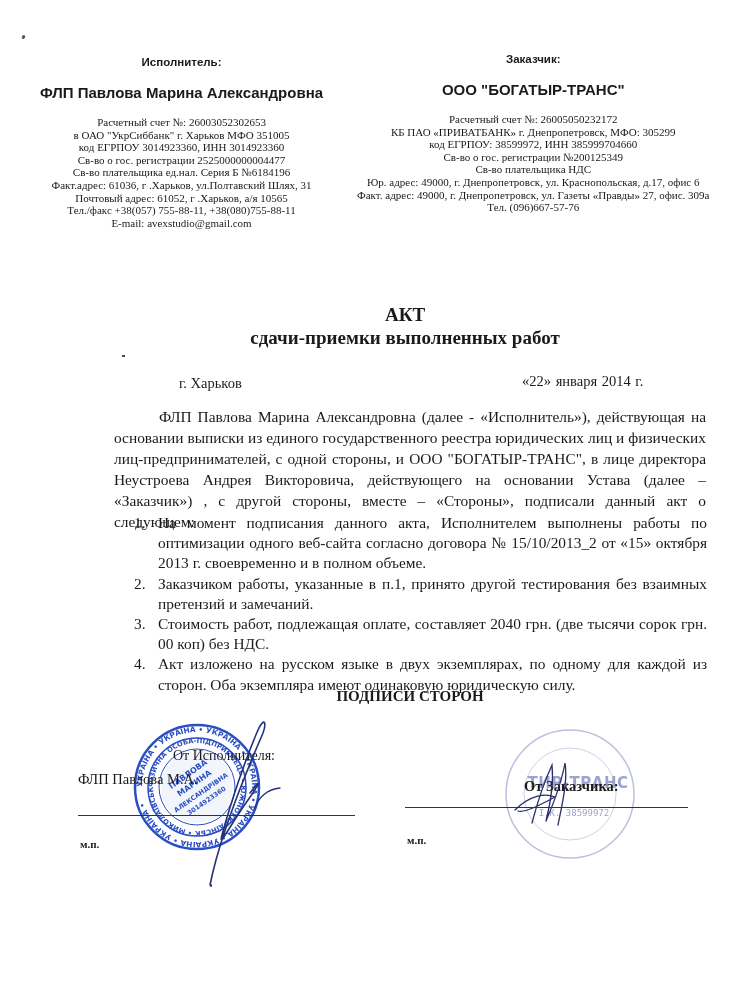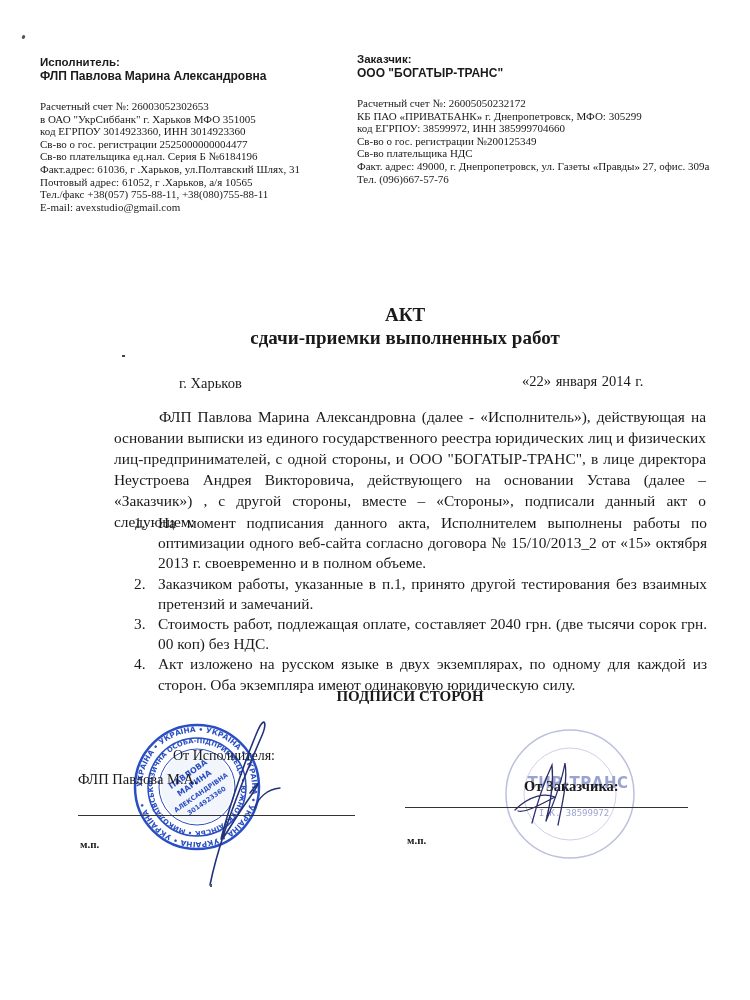--- a/index.html
+++ b/index.html
@@ -1,23 +1,23 @@
 <!DOCTYPE html>
 <html><head>
 <meta charset="utf-8">
 <style>
   html, body { margin: 0; padding: 0; }
   body {
     width: 750px; height: 1000px; background: #ffffff; position: relative; overflow: hidden;
     font-family: "Liberation Serif", "DejaVu Serif", serif; color: #1a1a1a;
   }
   .abs { position: absolute; }
-  .party { font-size: 11px; line-height: 12.6px; }
+  .party { font-size: 11px; line-height: 12.6px; text-align: center; }
   .party .role { font-family: "Liberation Sans", sans-serif; font-weight: bold; font-size: 11.5px; line-height: 14px; }
-  .party .name { font-family: "Liberation Sans", sans-serif; font-weight: bold; font-size: 12px; line-height: 15px; margin-bottom: 16px; }
+  .party .name { font-family: "Liberation Sans", sans-serif; font-weight: bold; font-size: 15px; line-height: 15px; margin-bottom: 16px; margin-top: 16px; }
   .party .line { white-space: nowrap; }
   .title { left: 0; width: 750px; text-align: center; font-weight: bold; }
   .t1 { top: 304px; font-size: 19px; left: 30px; }
   .t2 { top: 327px; font-size: 19px; left: 30px; }
   .city { top: 375px; left: 179px; font-size: 14.5px; }
   .date { top: 373px; left: 522px; font-size: 14.5px; word-spacing: 1px; }
   .body-text {
     left: 114px; top: 406px; width: 592px; font-size: 15.4px; line-height: 21px;
     text-align: justify; text-indent: 45px;
   }
@@ -50,20 +50,21 @@
 </div>
 
 <div class="abs party" style="left:357px; top:52px;">
   <div class="role">Заказчик:</div>
   <div class="name">ООО "БОГАТЫР-ТРАНС"</div>
   <div class="line">Расчетный счет №: 26005050232172</div>
   <div class="line">КБ ПАО «ПРИВАТБАНК» г. Днепропетровск, МФО: 305299</div>
   <div class="line">код ЕГРПОУ: 38599972, ИНН  385999704660</div>
   <div class="line">Св-во о гос. регистрации  №200125349</div>
   <div class="line">Св-во плательщика НДС</div>
+  <div class="line">Юр. адрес: 49000, г. Днепропетровск, ул. Краснопольская, д.17, офис 6</div>
   <div class="line">Факт. адрес: 49000, г. Днепропетровск, ул. Газеты «Правды» 27, офис. 309а</div>
   <div class="line">Тел. (096)667-57-76</div>
 </div>
 
 <div class="abs title t1">АКТ</div>
 <div class="abs title t2">сдачи-приемки выполненных работ</div>
 
 <div class="abs city">г. Харьков</div>
 <div class="abs date">«22»  января  2014 г.</div>
 

